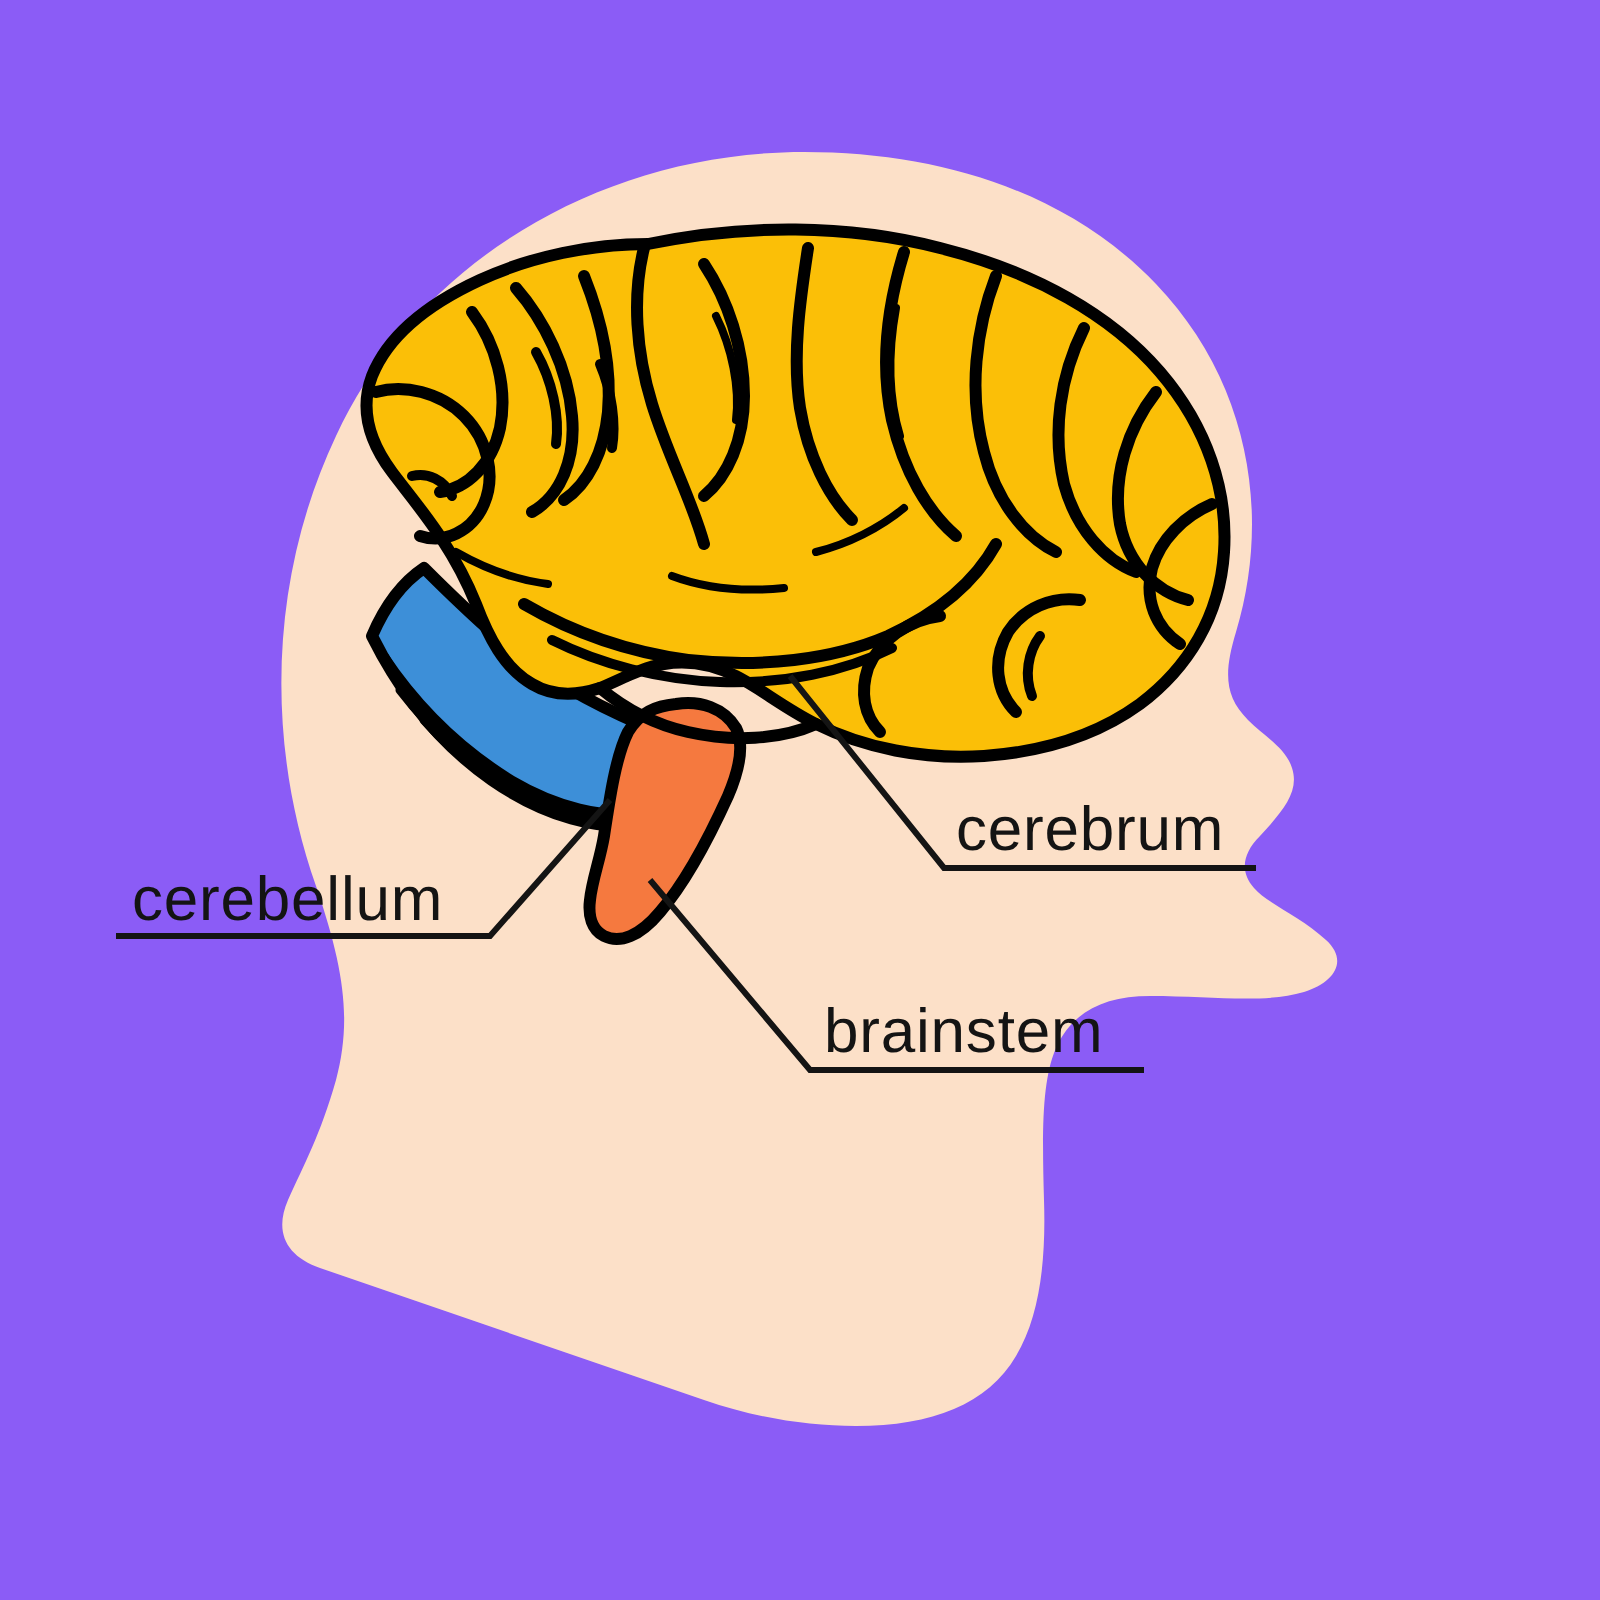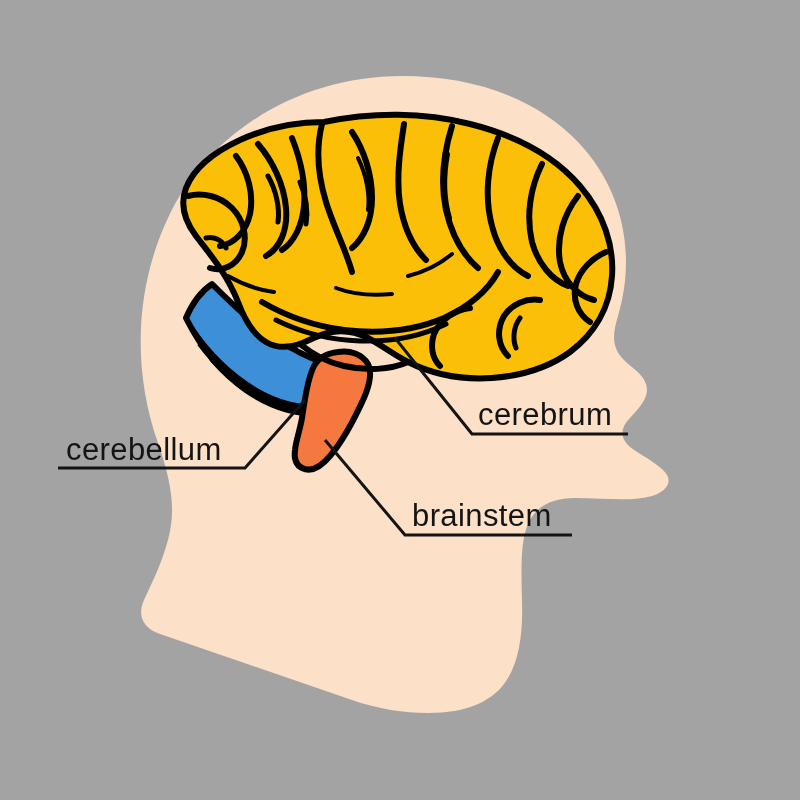--- a/index.html
+++ b/index.html
@@ -7,21 +7,21 @@
     padding: 0;
     background: #ffffff;
   }
   body {
     font-family: "Liberation Sans", sans-serif;
   }
   #stage {
     position: relative;
     width: 800px;
     height: 800px;
-    background: #a3a3a3;
+    background: #8b5cf6;
     overflow: hidden;
   }
   svg.diagram {
     display: block;
     width: 800px;
     height: 800px;
   }
   .label-text {
     font-family: "Liberation Sans", sans-serif;
     font-size: 31px;

